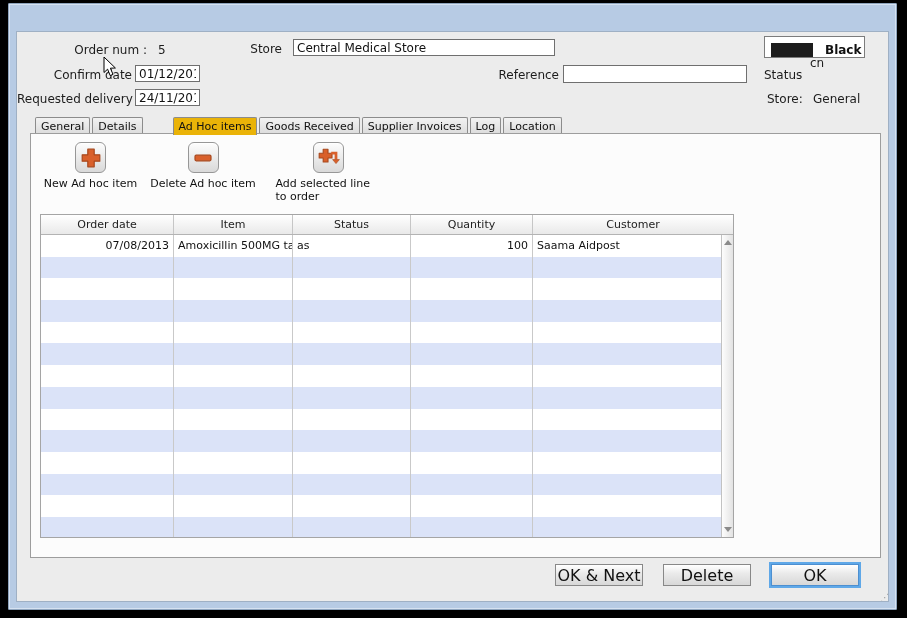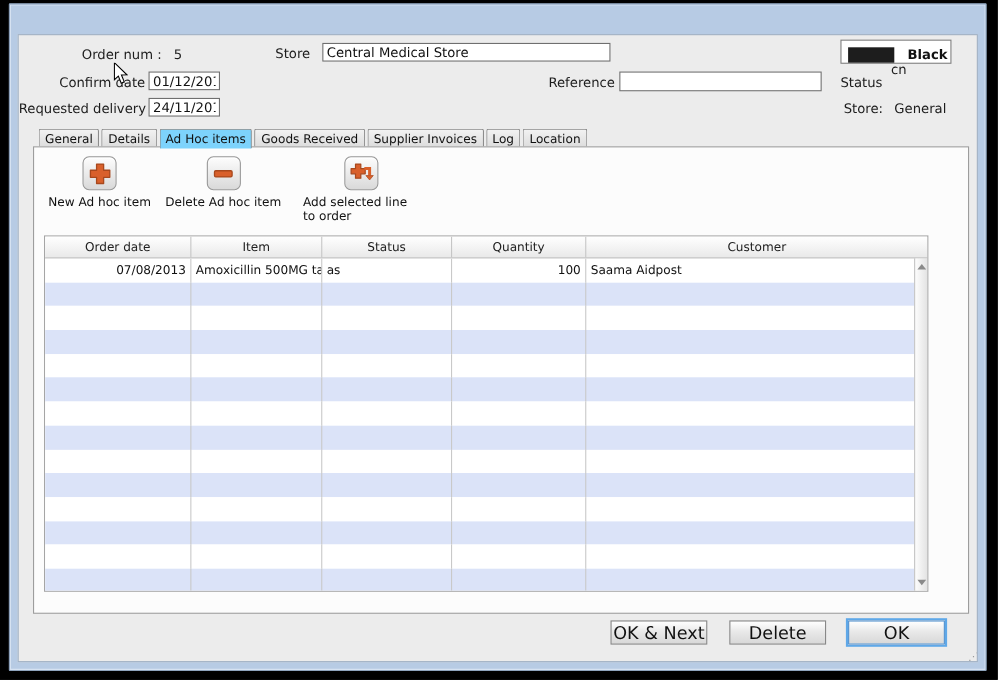--- a/index.html
+++ b/index.html
@@ -41,35 +41,35 @@
                background:#fff; border:1px solid #7c7c7c; box-shadow:inset 0 0 0 1px #fff;
                display:flex; align-items:flex-end; cursor:default; }
   .swatch { width:42px; height:14px; background:#1d1d1d; margin-left:6px; }
   .color-name { font-size:12px; font-weight:bold; margin-left:12px; color:#111; }
 
   
   .tabs { position:absolute; left:18px; top:84px; display:flex; align-items:flex-end; height:18px; }
   .tab { height:17px; padding:0 5px; margin-right:2px; display:flex; align-items:center;
          font-size:11px; color:#111; background:linear-gradient(#f2f2f2,#dcdcdc);
          border:1px solid #8c8c8c; border-bottom:none; border-radius:2px 2px 0 0; cursor:default; }
-  .tab.active { height:18px; background:#7dd3fc; position:relative; z-index:3; margin-bottom:-1px; }
+  .tab.active { height:18px; background:#eab308; position:relative; z-index:3; margin-bottom:-1px;margin-left:28px; }
 
   .panel { position:absolute; left:13px; top:101px; width:851px; height:425px;
            background:#fcfcfc; border:1px solid #9d9d9d; z-index:2; }
 
   
   .tool-btn { position:absolute; top:8px; display:flex; flex-direction:column; align-items:center;
               cursor:default; }
   .tool-icon { width:31px; height:31px; border:1px solid #979797; border-radius:6px;
                background:linear-gradient(#fdfdfd,#d9d9d9);
                box-shadow:inset 0 1px 0 #fff; display:flex; align-items:center; justify-content:center; }
   .tool-label { margin-top:4px; font-size:11px; color:#111; text-align:left; line-height:13px; }
 
   
-  .table { position:absolute; left:9px; top:80px; width:804px; height:324px;
+  .table { position:absolute; left:9px; top:80px; width:694px; height:324px;
            border:1px solid #a5a5a5; background:#fff; overflow:hidden; }
   .thead { position:absolute; left:0; right:0; top:0; height:20px; display:flex;
            background:linear-gradient(#ffffff,#e9e9e9); border-bottom:1px solid #b3b3b3; }
   .th { font-size:11px; color:#222; display:flex; align-items:center; justify-content:center;
         border-right:1px solid #c6c6c6; }
   .th:last-child { border-right:none; }
   .tbody { position:absolute; left:0; top:20px; right:12px; bottom:0; overflow:hidden; }
   .tr { display:flex; height:21.7px; align-items:stretch; background:#fff; }
   .tr.stripe { background:#dbe3f8; }
   .td { font-size:11px; color:#111; display:flex; align-items:center; padding:0 4px;

